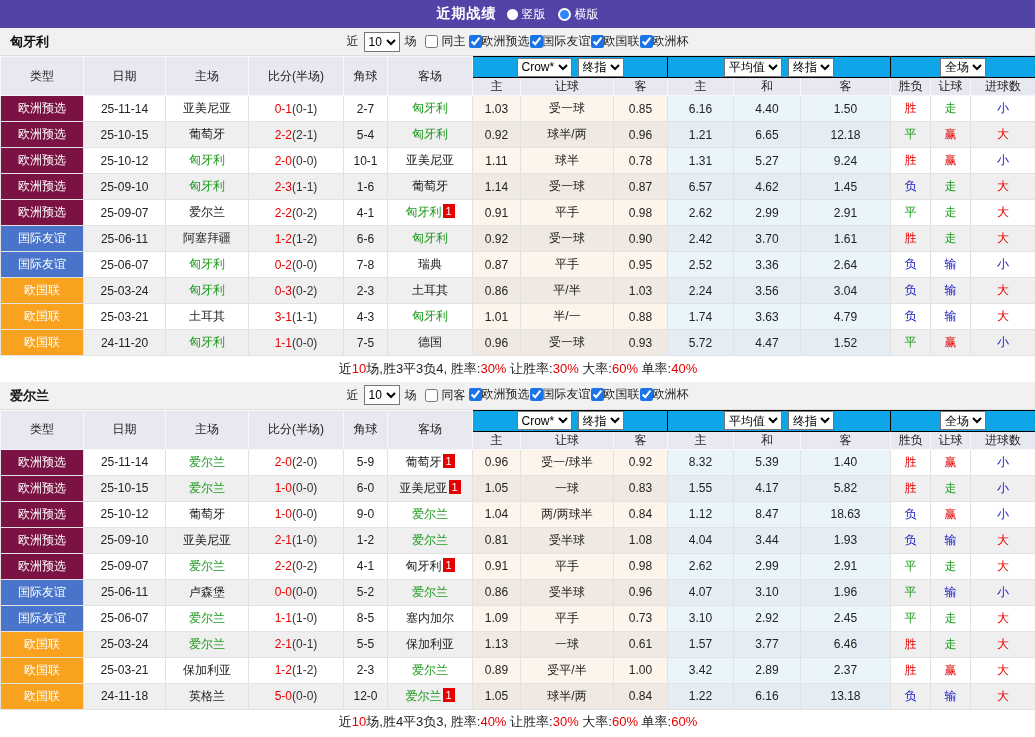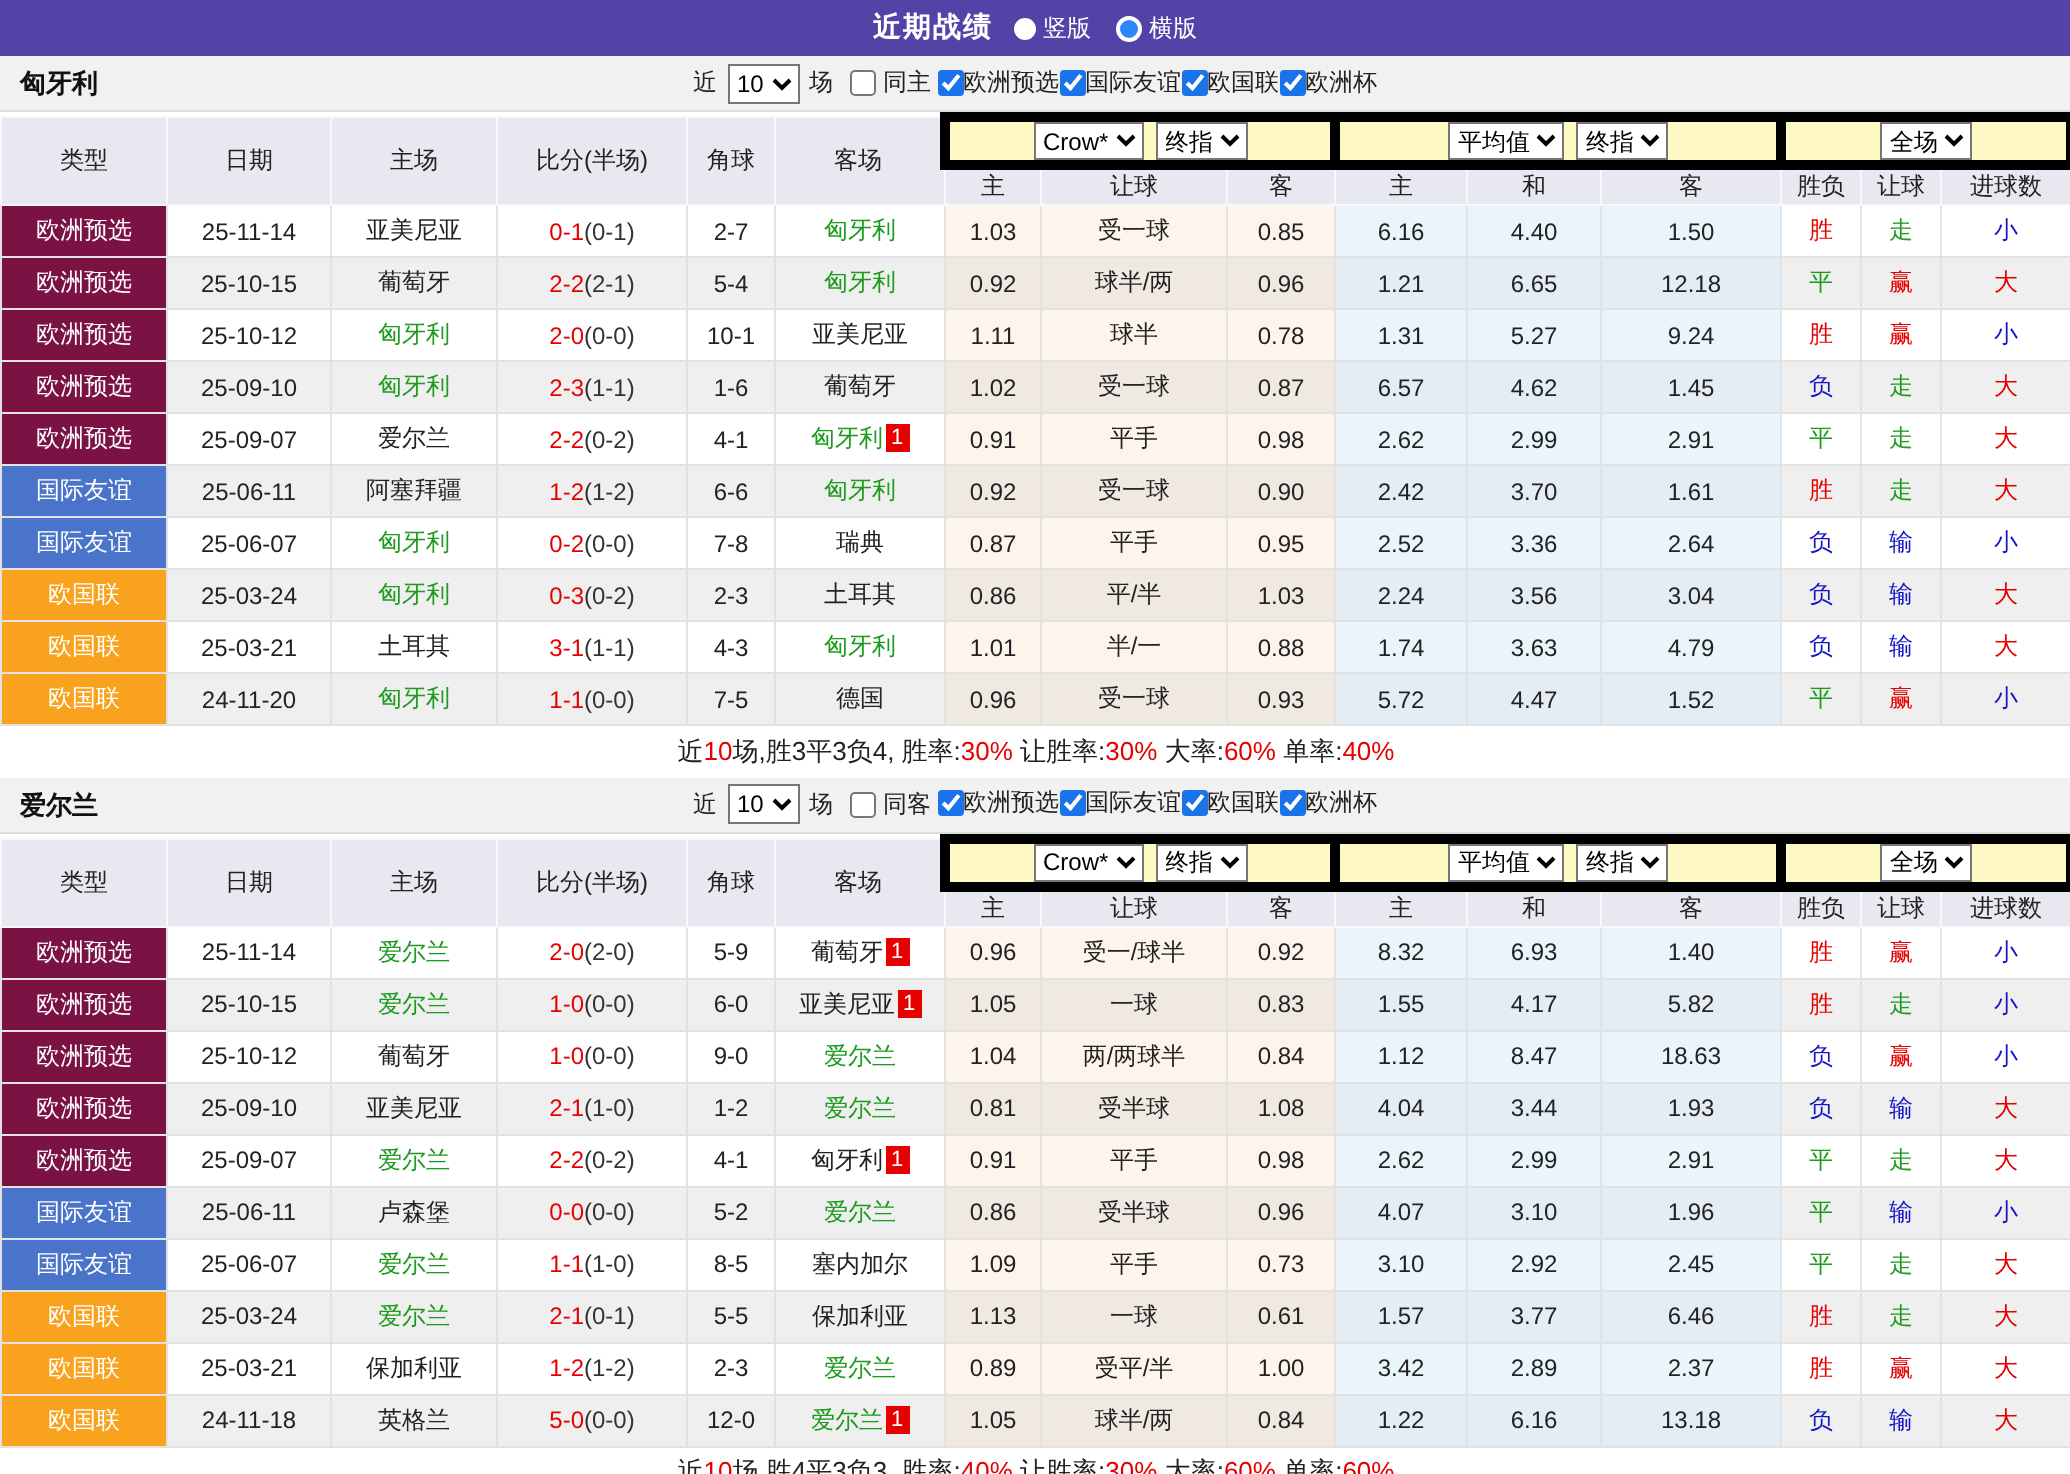--- a/index.html
+++ b/index.html
@@ -55,21 +55,21 @@
   thead th {
     background: #e8e8f1;
     border: 1px solid #f8f8fc;
     font-weight: normal;
     font-size: 12px;
     color: #222;
     text-align: center;
   }
   tr.hrowA th { height: 21px; }
   tr.hrowB th { height: 17px; }
-  th.dd-cell { background: #fef9c3; border: 5px solid #000000; }
+  th.dd-cell { background: #0ea5e9; border: 1px solid #000000; }
   .dd-cell select { font-size: 12px; height: 19px; border: 1px solid #767676; background: #fff; margin: 0 3px; }
   tbody td {
     height: 26px;
     border: 1px solid #e2e2e2;
     text-align: center;
     overflow: hidden;
     white-space: nowrap;
   }
   tr.odd td { background: #fff; }
   tr.even td { background: #efefef; }
@@ -244,21 +244,21 @@
     <td class="res" style="color: rgb(21, 21, 200);">小</td>
   </tr>
 
   <tr class="even">
     <td class="c-type" style="background: rgb(122, 18, 67);">欧洲预选</td>
     <td class="c-date">25-09-10</td>
     <td class="c-home"><span class="team green">匈牙利</span></td>
     <td class="c-score"><span class="ft">2-3</span><span class="ht">(1-1)</span></td>
     <td class="c-corner">1-6</td>
     <td class="c-away"><span class="team">葡萄牙</span></td>
-    <td class="crow">1.02</td>
+    <td class="crow">1.14</td>
     <td class="crow">受一球</td>
     <td class="crow">0.87</td>
     <td class="avg">6.57</td>
     <td class="avg">4.62</td>
     <td class="avg">1.45</td>
     <td class="res" style="color: rgb(21, 21, 200);">负</td>
     <td class="res" style="color: rgb(30, 155, 30);">走</td>
     <td class="res" style="color: rgb(230, 0, 0);">大</td>
   </tr>
 
@@ -455,21 +455,21 @@
     <td class="c-type" style="background: rgb(122, 18, 67);">欧洲预选</td>
     <td class="c-date">25-11-14</td>
     <td class="c-home"><span class="team green">爱尔兰</span></td>
     <td class="c-score"><span class="ft">2-0</span><span class="ht">(2-0)</span></td>
     <td class="c-corner">5-9</td>
     <td class="c-away"><span class="team">葡萄牙</span><span class="badge">1</span></td>
     <td class="crow">0.96</td>
     <td class="crow">受一/球半</td>
     <td class="crow">0.92</td>
     <td class="avg">8.32</td>
-    <td class="avg">6.93</td>
+    <td class="avg">5.39</td>
     <td class="avg">1.40</td>
     <td class="res" style="color: rgb(230, 0, 0);">胜</td>
     <td class="res" style="color: rgb(230, 0, 0);">赢</td>
     <td class="res" style="color: rgb(21, 21, 200);">小</td>
   </tr>
 
   <tr class="even">
     <td class="c-type" style="background: rgb(122, 18, 67);">欧洲预选</td>
     <td class="c-date">25-10-15</td>
     <td class="c-home"><span class="team green">爱尔兰</span></td>

